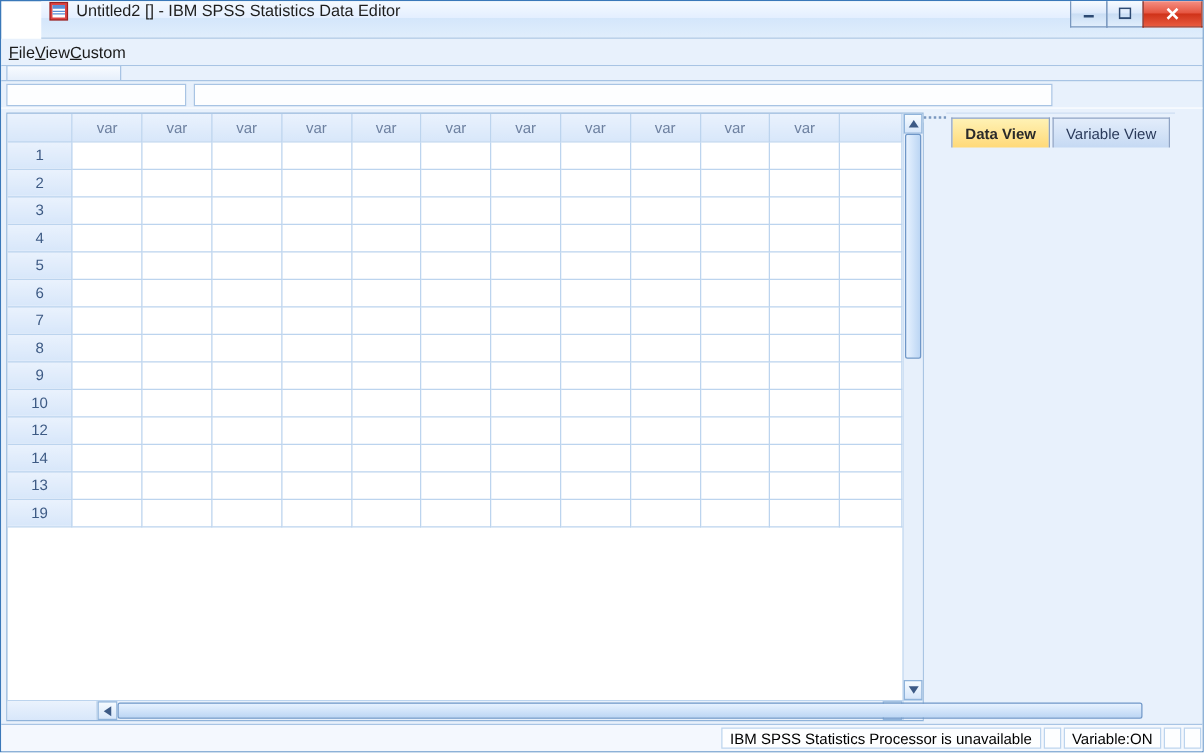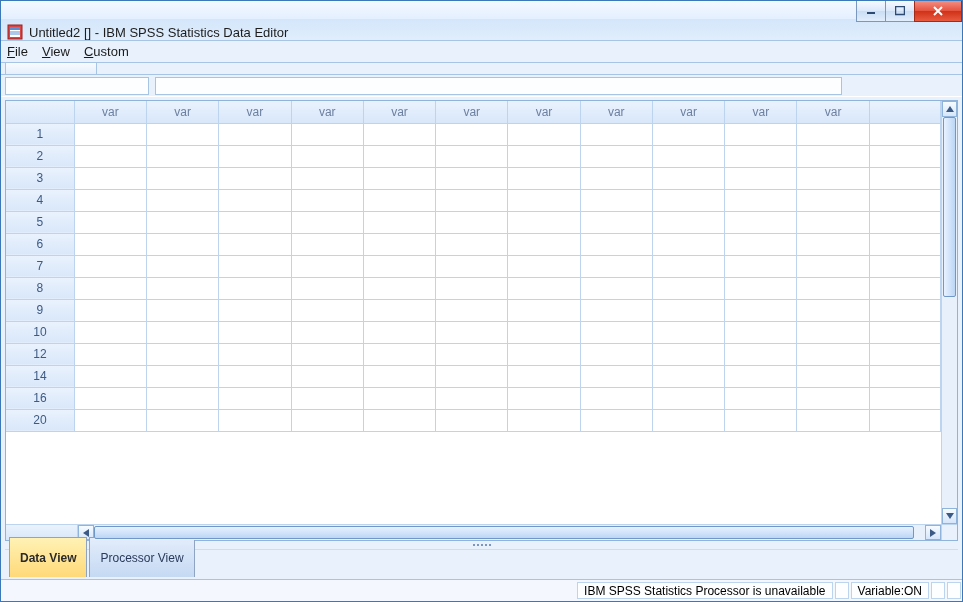--- a/index.html
+++ b/index.html
@@ -14,27 +14,28 @@
 .window {
   width: 963px;
   height: 602px;
   border: 1px solid #3a78b9;
   display: flex;
   flex-direction: column;
   background: #fff;
 }
 
 .titlebar {
-  height: 40px;
+  height: 30px;
   background: linear-gradient(to bottom, #f4f9ff 0%, #e4efff 45%, #d4e6fb 46%, #e0eefc 100%);
   border-bottom: 1px solid #a8c4e4;
   display: flex;
-  align-items: flex-end;
+  align-items: flex-start;
   padding-left: 6px;
   position: relative;
+  margin-left: 32px;
 }
 .titlebar .app-icon {
   width: 16px; height: 16px;
   margin-right: 6px;
   display: inline-flex;
   align-items: center;
   justify-content: center;
 }
 .titlebar .title-text { color: #1d1d1d; font-size: 13px; }
 .win-controls {
@@ -64,21 +65,20 @@
 }
 .win-btn svg { display: block; }
 
 .menubar {
   height: 22px;
   background: #e8f1fc;
   border-bottom: 1px solid #a8c4e4;
   display: flex;
   align-items: center;
   padding: 0 6px;
-  gap: 14px;
 }
 .menubar .menu-item {
   color: #1b1b1b;
   cursor: pointer;
   font-size: 13px;
 }
 .menubar .menu-item .ul { text-decoration: underline; }
 
 .toolstrip {
   height: 12px;
@@ -116,23 +116,23 @@
   flex: 1;
   height: 18px;
   border: 1px solid #a8c4e4;
   background: #fdfeff;
   margin-right: 116px;
 }
 
 .mainwrap {
   flex: 1;
   background: #e8f1fc;
-  padding: 3px 4px 2px 4px;
-  display: flex;
-  flex-direction: column;
+  padding: 3px 22px 2px 4px;
+  display: flex;
+  flex-direction: row;
   min-height: 0;
 }
 .gridframe {
   flex: 1;
   border: 1px solid #8fb3da;
   background: #fff;
   display: flex;
   flex-direction: column;
   min-height: 0;
 }
@@ -253,21 +253,21 @@
 .viewtabs {
   height: 28px;
   background: #e8f1fc;
   display: flex;
   align-items: flex-end;
   padding: 0 4px;
   gap: 2px;
   border-top: 1px solid #cddef2;
 }
 .viewtabs .tab {
-  height: 40px;
+  height: 24px;
   padding: 0 10px;
   border: 1px solid #8fa3c3;
   border-bottom: none;
   display: flex; align-items: center;
   font-size: 12px;
   cursor: pointer;
 }
 .viewtabs .tab.active {
   background: linear-gradient(to bottom,#fff2b5,#ffd978);
   font-weight: bold;
@@ -549,36 +549,36 @@
                   <td></td>
                   <td></td>
                   <td></td>
                   <td></td>
                   <td></td>
                   <td></td>
                   <td></td>
                   <td class="lastcol"></td>
                 </tr>
                 <tr>
-                  <th>16</th>
-                  <td></td>
-                  <td></td>
-                  <td></td>
-                  <td></td>
-                  <td></td>
-                  <td></td>
-                  <td></td>
-                  <td></td>
-                  <td></td>
-                  <td></td>
-                  <td></td>
-                  <td class="lastcol"></td>
-                </tr>
-                <tr>
-                  <th>20</th>
+                  <th>13</th>
+                  <td></td>
+                  <td></td>
+                  <td></td>
+                  <td></td>
+                  <td></td>
+                  <td></td>
+                  <td></td>
+                  <td></td>
+                  <td></td>
+                  <td></td>
+                  <td></td>
+                  <td class="lastcol"></td>
+                </tr>
+                <tr>
+                  <th>19</th>
                   <td></td>
                   <td></td>
                   <td></td>
                   <td></td>
                   <td></td>
                   <td></td>
                   <td></td>
                   <td></td>
                   <td></td>
                   <td></td>
@@ -618,21 +618,21 @@
     </div>
     <div class="grip">
       <span></span>
         <span></span>
         <span></span>
         <span></span>
         <span></span>
     </div>
     <div class="viewtabs">
       <div class="tab active">Data View</div>
-      <div class="tab inactive">Processor View</div>
+      <div class="tab inactive">Variable View</div>
     </div>
   </div>
 
   <div class="statusbar">
     <div class="spacer"></div>
     <div class="cell">IBM SPSS Statistics Processor is unavailable</div>
     <div class="cell small"></div>
     <div class="cell">Variable:ON</div>
     <div class="cell small"></div>
     <div class="cell small"></div>

